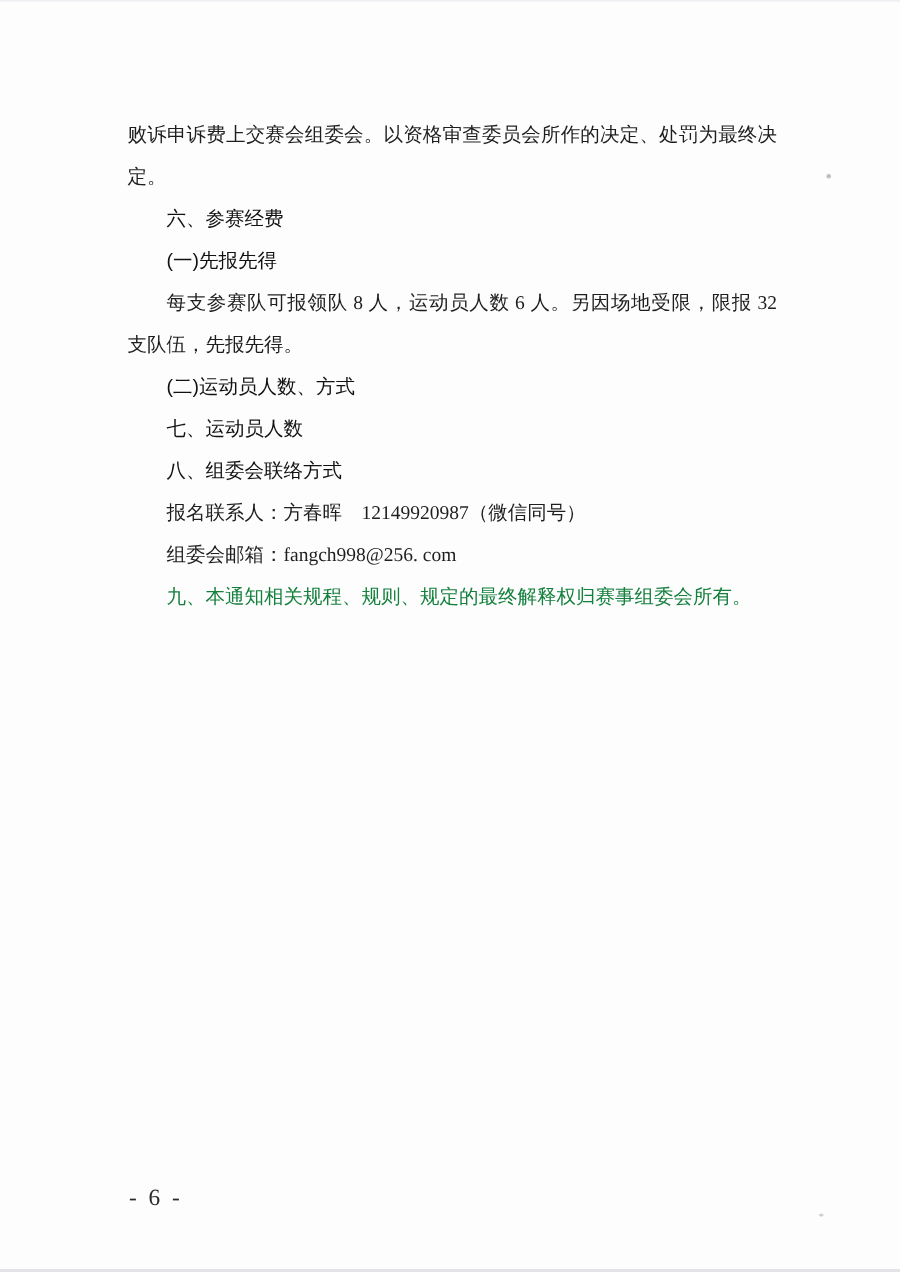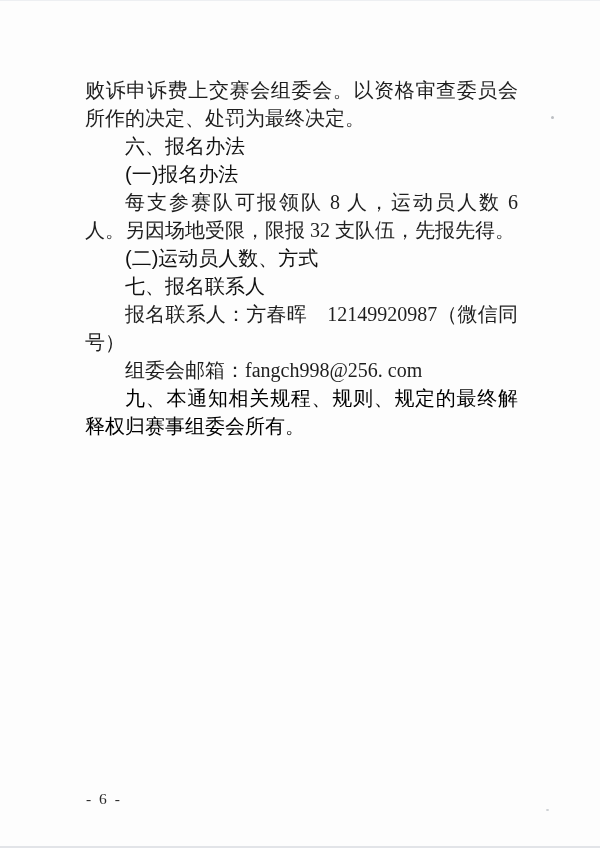--- a/index.html
+++ b/index.html
@@ -44,21 +44,21 @@
   .content {
     position: absolute;
     left: 85px;
     top: 76px;
     width: 433px;
     color: #1e1e1e;
   }
   .content p, .content h2 {
     margin: 0;
     padding: 0;
-    font-size: 20px;
+    font-size: 13px;
     line-height: 28px;
     font-weight: normal;
   }
   .body-para {
     font-family: "Liberation Serif", "DejaVu Serif", serif;
     text-align: justify;
     text-justify: inter-ideograph;
     color: #1e1e1e;
   }
   .indent {
@@ -66,21 +66,21 @@
   }
   .heading {
     font-family: "Liberation Sans", "DejaVu Sans", sans-serif;
     font-weight: 700;
     color: #111111;
     text-indent: 2em;
   }
   .bold-para {
     font-family: "Liberation Sans", "DejaVu Sans", sans-serif;
     font-weight: 700;
-    color: #000000;
+    color: #15803d;
     text-align: justify;
     text-justify: inter-ideograph;
     text-indent: 2em;
   }
   .page-number {
     position: absolute;
     left: 86px;
     top: 790px;
     font-family: "Liberation Serif", "DejaVu Serif", serif;
     font-size: 15.5px;
@@ -92,32 +92,33 @@
 </head>
 <body>
 
 <div class="page">
 
   <div class="edge-top"></div>
 
   <main class="content">
     <p class="body-para">败诉申诉费上交赛会组委会。以资格审查委员会所作的决定、处罚为最终决定。</p>
 
-    <h2 class="heading">六、报名办法</h2>
+    <h2 class="heading">六、参赛经费</h2>
 
-    <h2 class="heading">(一)报名办法</h2>
+    <h2 class="heading">(一)先报先得</h2>
 
     <p class="body-para indent">每支参赛队可报领队 8 人，运动员人数 6 人。另因场地受限，限报 32 支队伍，先报先得。</p>
 
     <h2 class="heading">(二)运动员人数、方式</h2>
 
 
-    <h2 class="heading">七、报名联系人</h2>
+    <h2 class="heading">七、运动员人数</h2>
 
 
+    <h2 class="heading">八、组委会联络方式</h2>
 
     <p class="body-para indent">报名联系人：方春晖　12149920987（微信同号）</p>
 
     <p class="body-para indent">组委会邮箱：fangch998@256. com</p>
 
     <p class="bold-para">九、本通知相关规程、规则、规定的最终解释权归赛事组委会所有。</p>
 
   </main>
 
   <div class="page-number">- 6 -</div>

